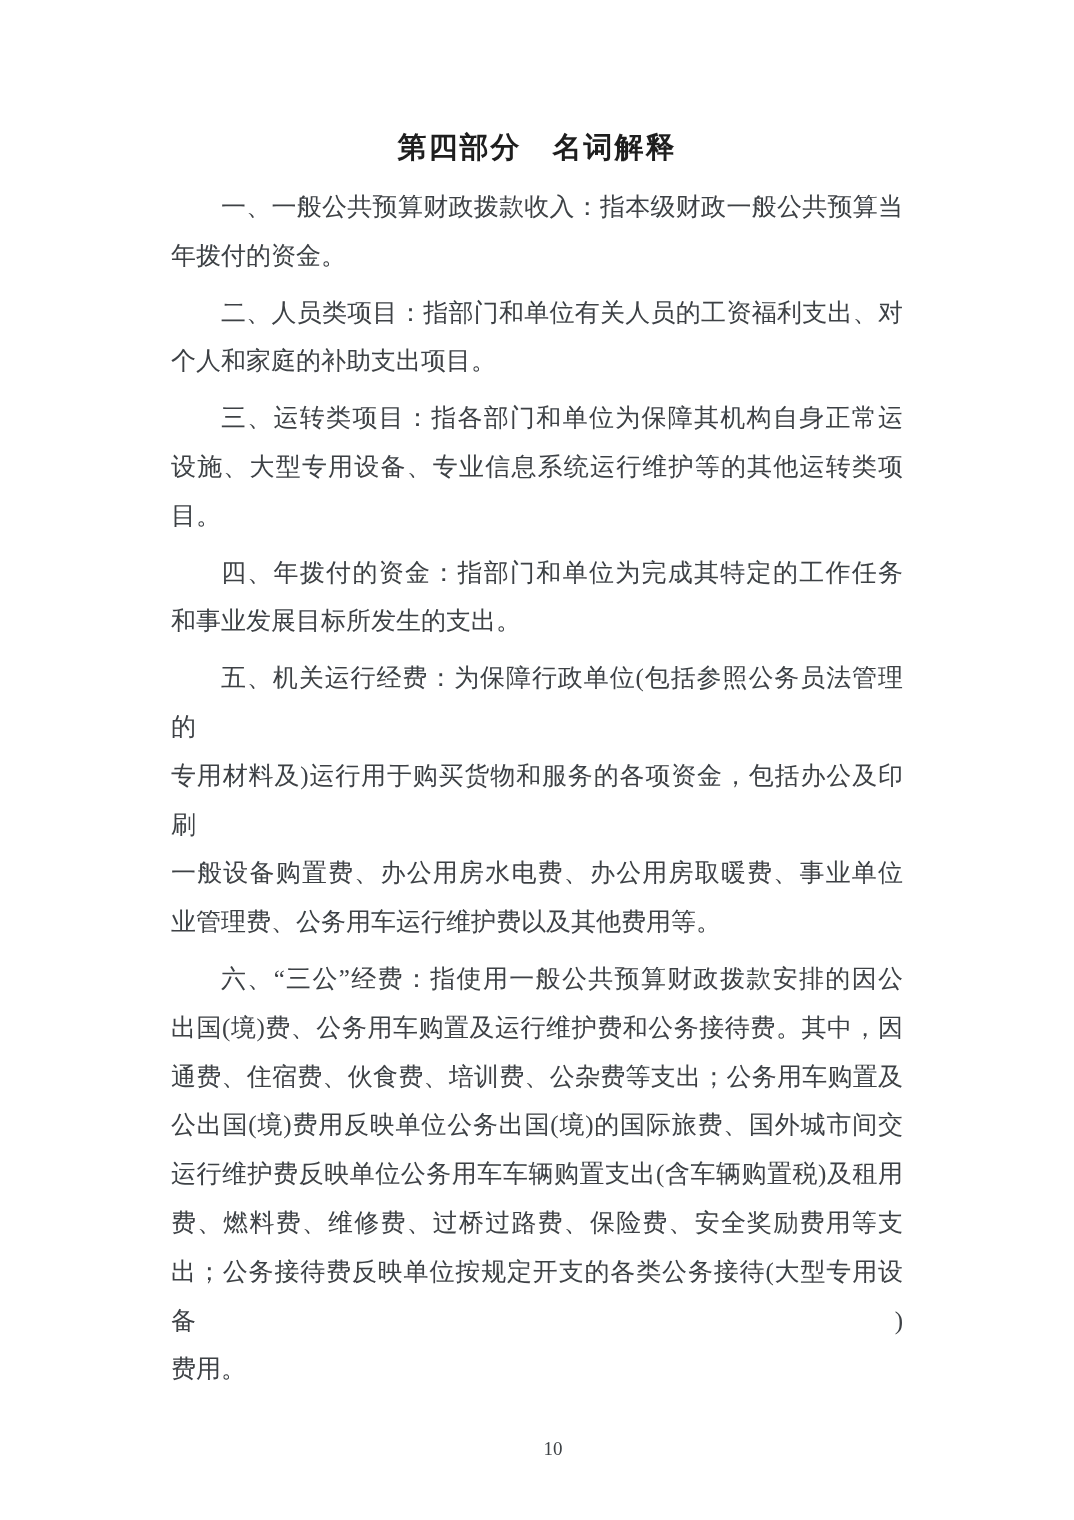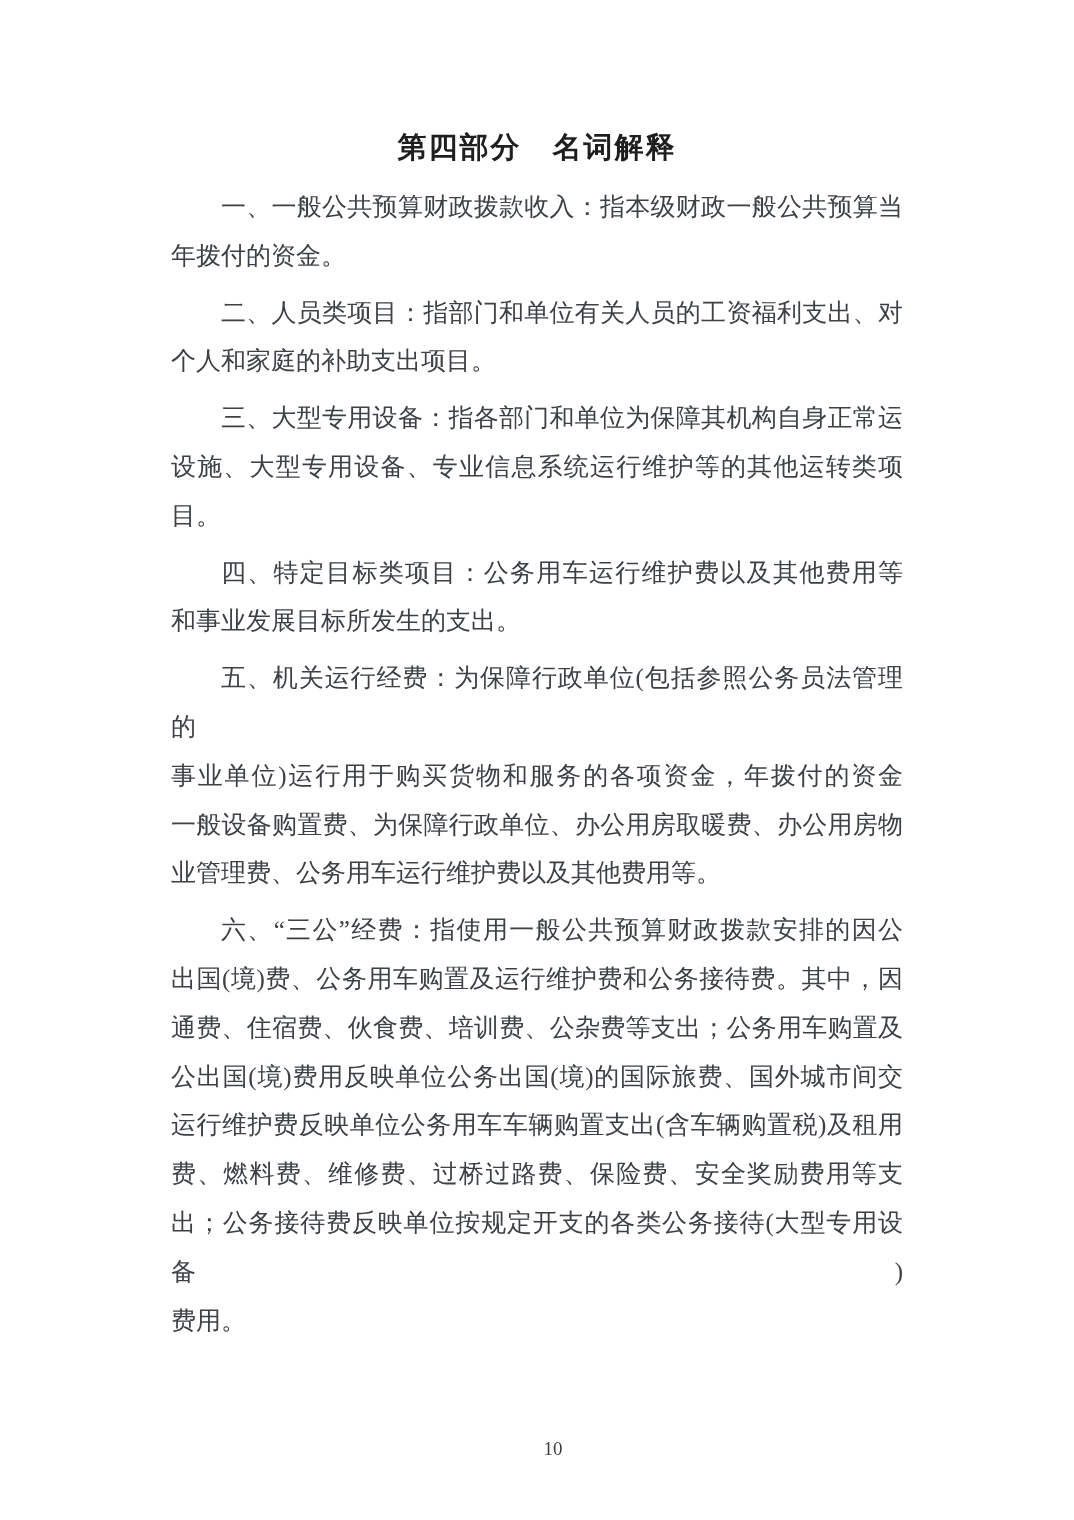--- a/index.html
+++ b/index.html
@@ -70,32 +70,32 @@
     <div class="doc-body">
         <div class="para">
           <div class="line first">一、一般公共预算财政拨款收入：指本级财政一般公共预算当</div>
           <div class="line last">年拨付的资金。</div>
         </div>
         <div class="para">
           <div class="line first">二、人员类项目：指部门和单位有关人员的工资福利支出、对</div>
           <div class="line last">个人和家庭的补助支出项目。</div>
         </div>
         <div class="para">
-          <div class="line first">三、大型专用设备：指各部门和单位为保障其机构自身正常运</div>
+          <div class="line first">三、运转类项目：指各部门和单位为保障其机构自身正常运</div>
           <div class="line">设施、大型专用设备、专业信息系统运行维护等的其他运转类项</div>
           <div class="line last">目。</div>
         </div>
         <div class="para">
-          <div class="line first">四、特定目标类项目：公务用车运行维护费以及其他费用等</div>
+          <div class="line first">四、年拨付的资金：指部门和单位为完成其特定的工作任务</div>
           <div class="line last">和事业发展目标所发生的支出。</div>
         </div>
         <div class="para">
           <div class="line first">五、机关运行经费：为保障行政单位(包括参照公务员法管理的</div>
-          <div class="line">事业单位)运行用于购买货物和服务的各项资金，年拨付的资金</div>
-          <div class="line">一般设备购置费、为保障行政单位、办公用房取暖费、办公用房物</div>
+          <div class="line">专用材料及)运行用于购买货物和服务的各项资金，包括办公及印刷</div>
+          <div class="line">一般设备购置费、办公用房水电费、办公用房取暖费、事业单位</div>
           <div class="line last">业管理费、公务用车运行维护费以及其他费用等。</div>
         </div>
         <div class="para">
           <div class="line first">六、“三公”经费：指使用一般公共预算财政拨款安排的因公</div>
           <div class="line">出国(境)费、公务用车购置及运行维护费和公务接待费。其中，因</div>
           <div class="line">通费、住宿费、伙食费、培训费、公杂费等支出；公务用车购置及</div>
           <div class="line">公出国(境)费用反映单位公务出国(境)的国际旅费、国外城市间交</div>
           <div class="line">运行维护费反映单位公务用车车辆购置支出(含车辆购置税)及租用</div>
           <div class="line">费、燃料费、维修费、过桥过路费、保险费、安全奖励费用等支</div>
           <div class="line">出；公务接待费反映单位按规定开支的各类公务接待(大型专用设备)</div>

